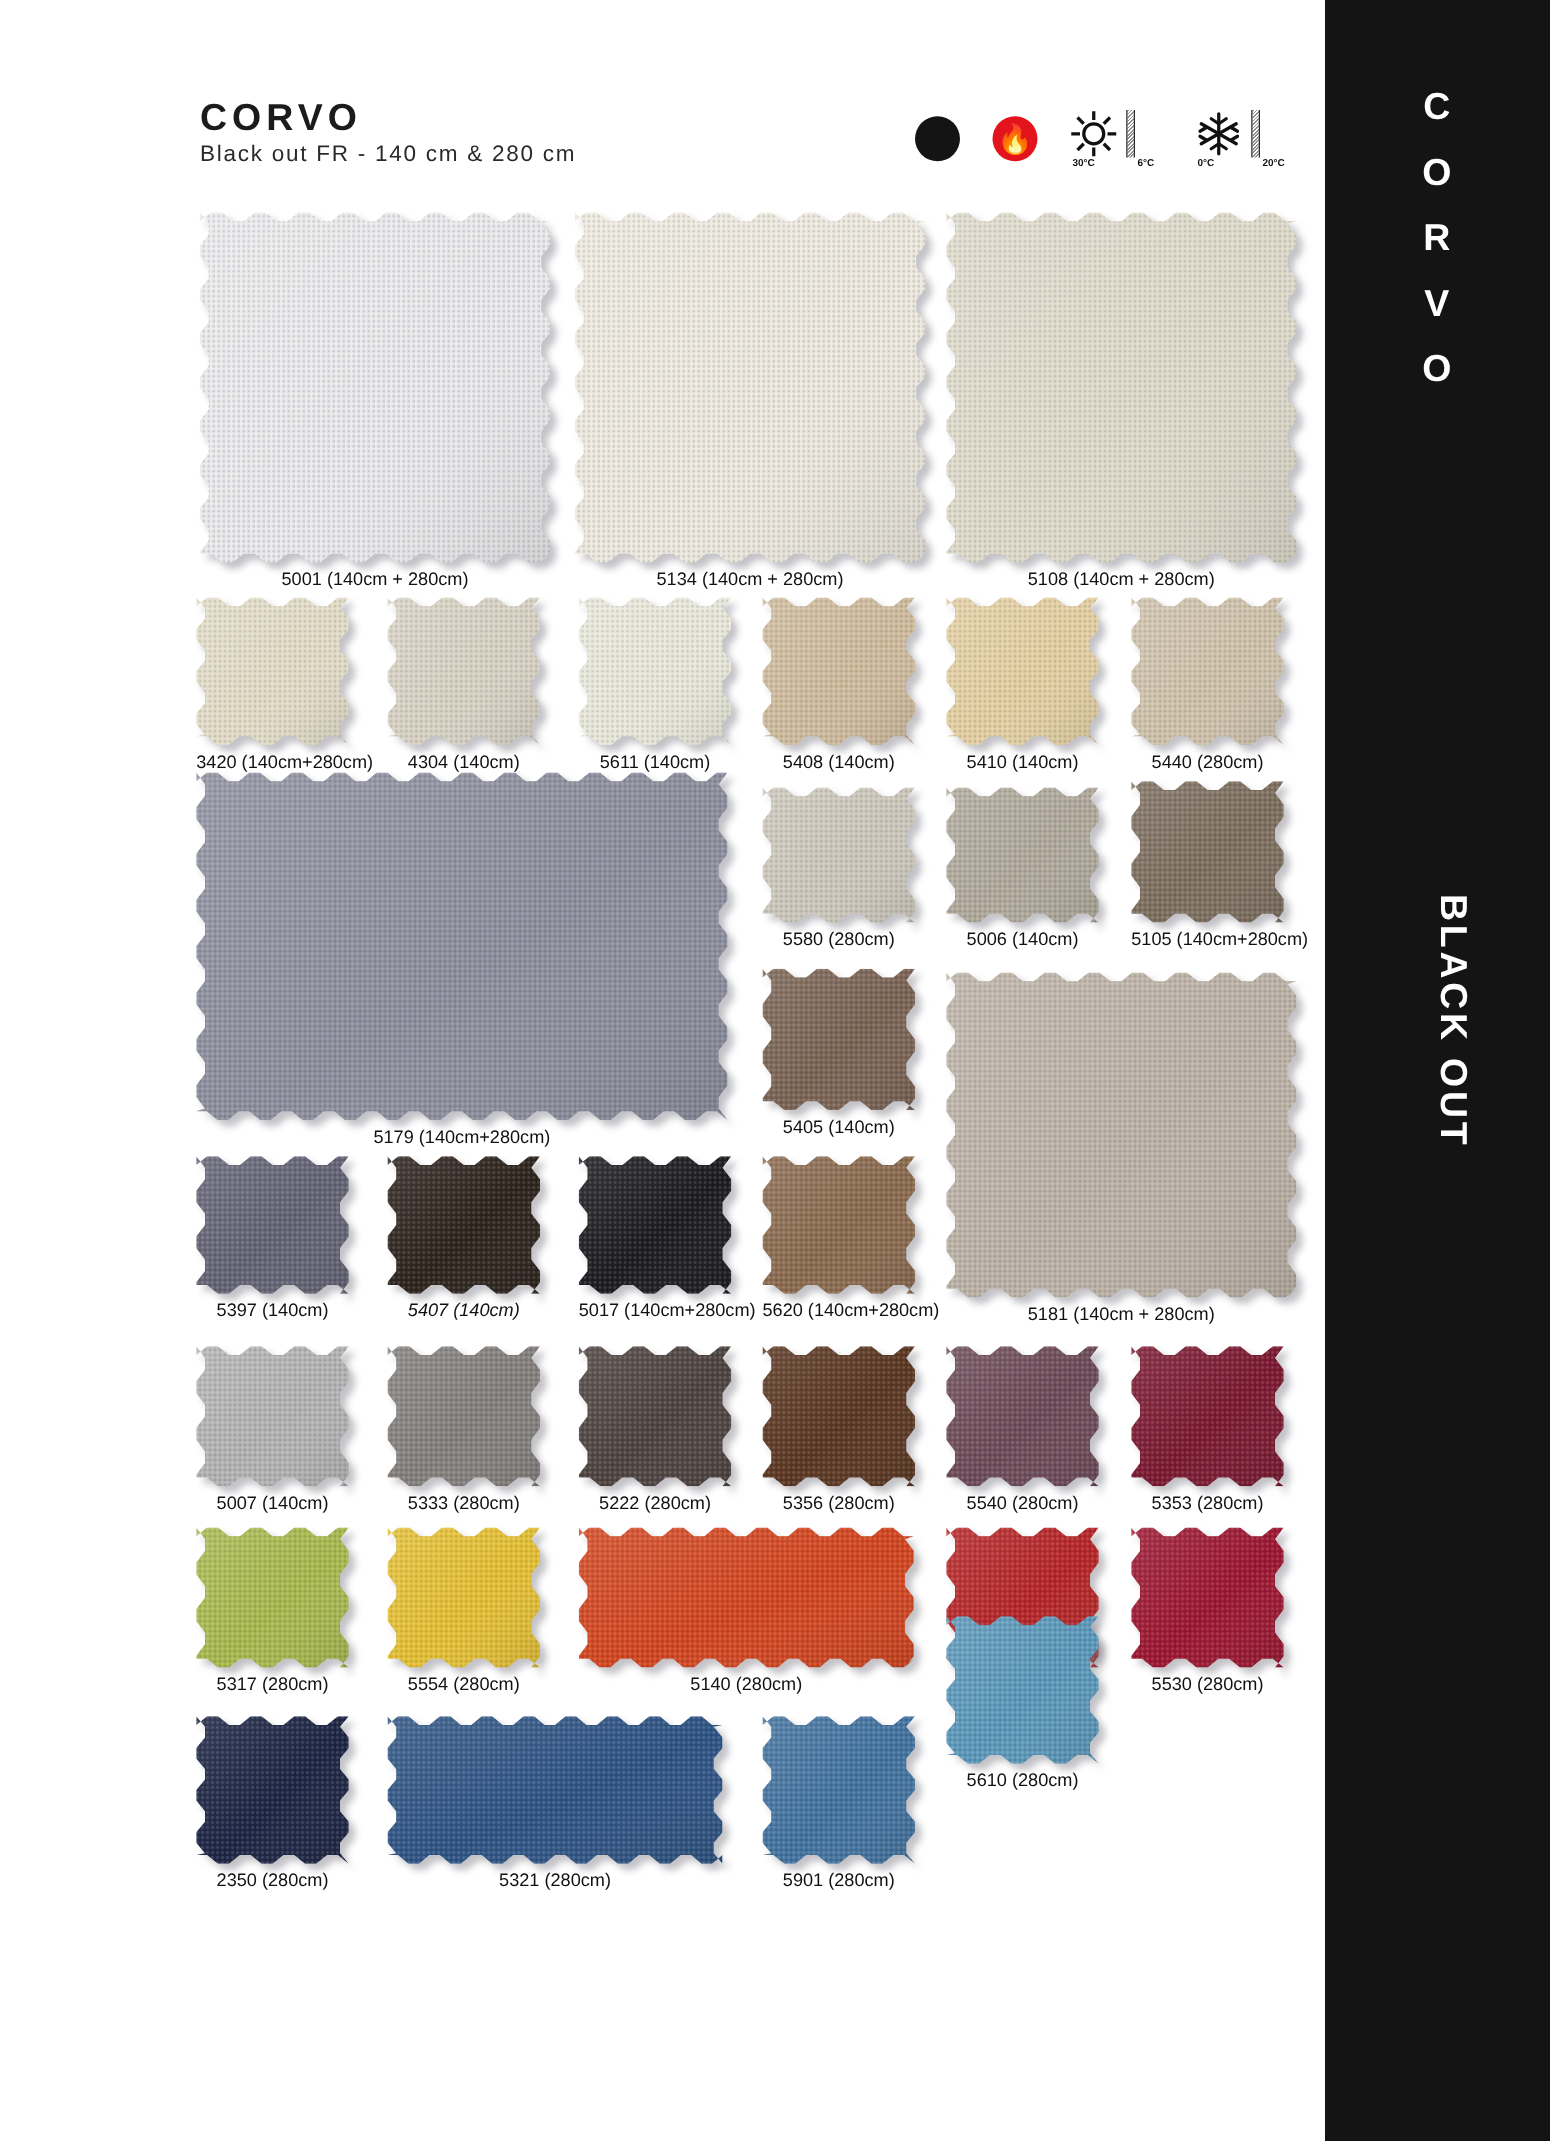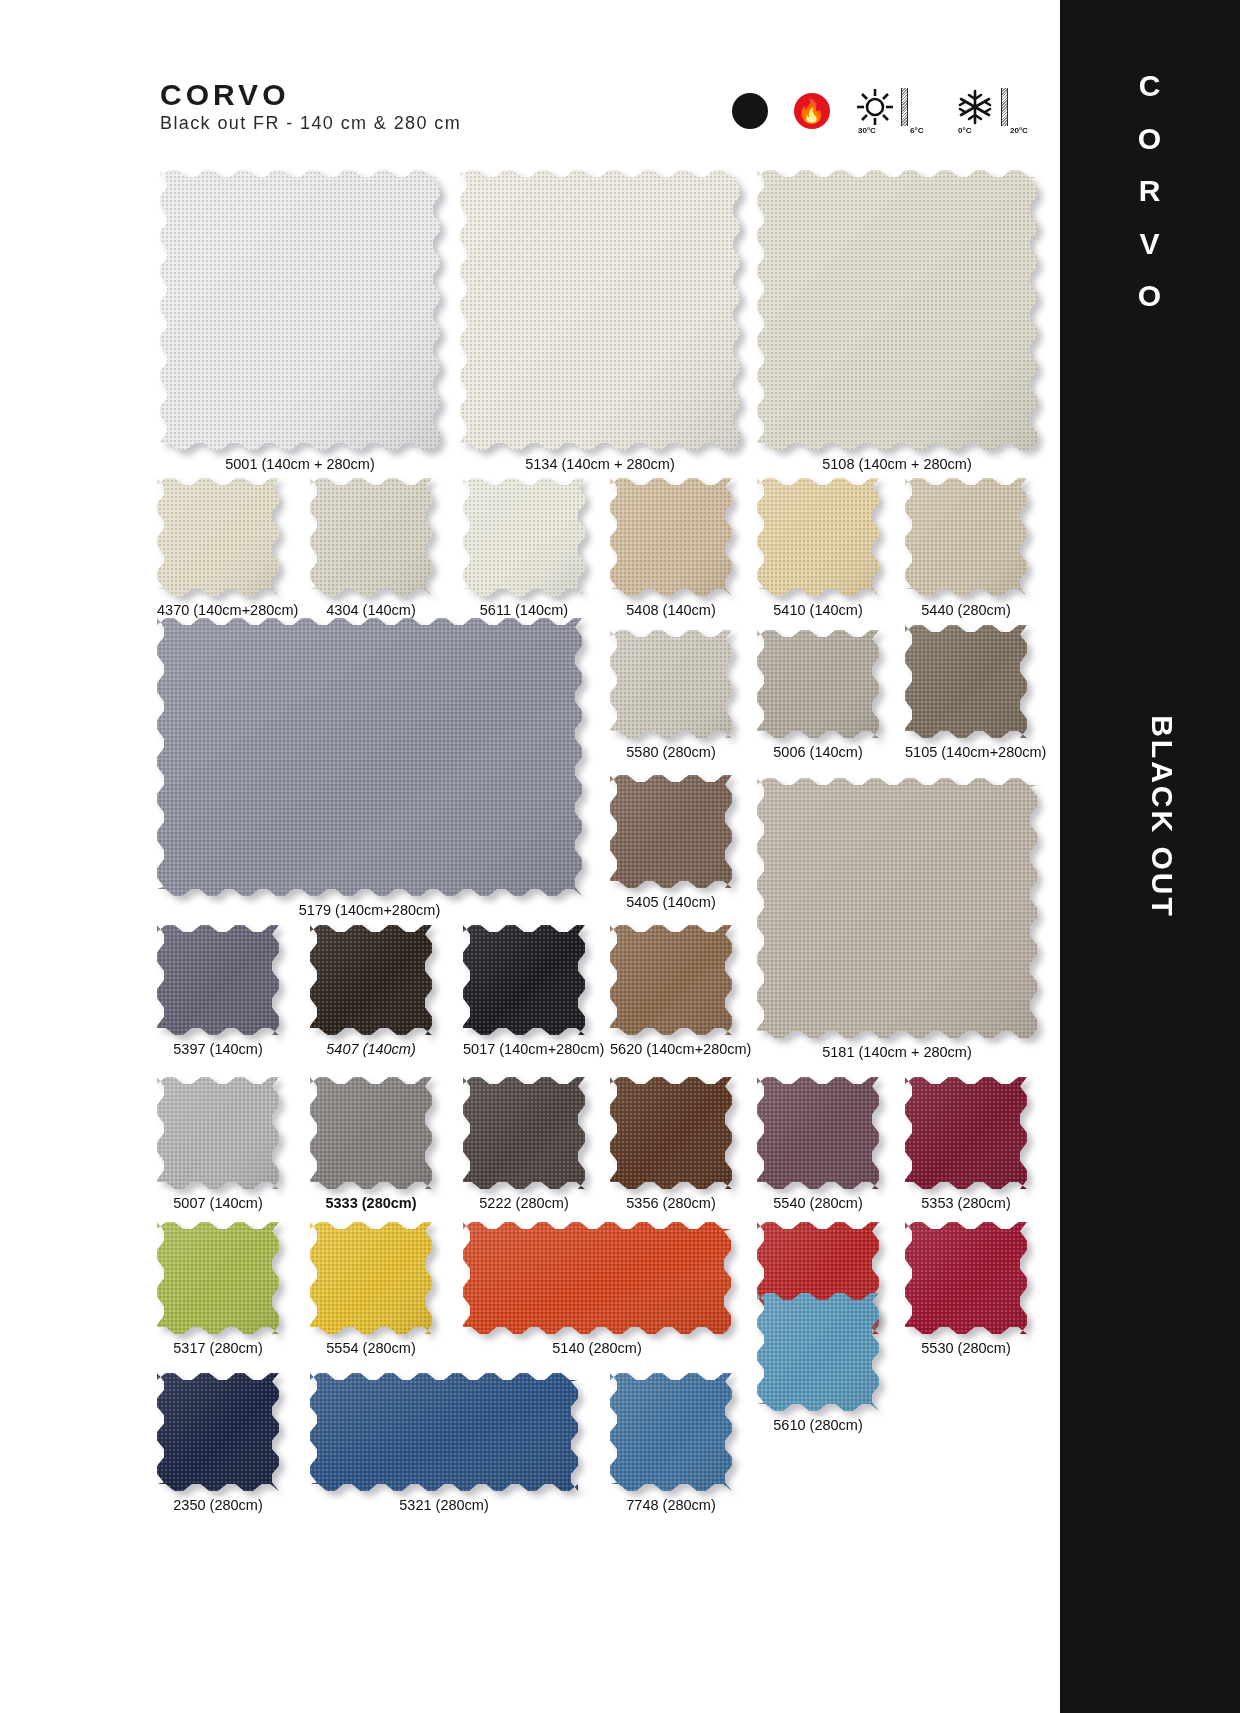--- a/index.html
+++ b/index.html
@@ -212,21 +212,21 @@
               <linearGradient id="g4" x1="0" y1="0" x2="1" y2="1">
                 <stop offset="0%" stop-color="#ffffff" stop-opacity="0.12"></stop>
                 <stop offset="55%" stop-color="#ffffff" stop-opacity="0"></stop>
                 <stop offset="100%" stop-color="#000000" stop-opacity="0.10"></stop>
               </linearGradient>
             </defs>
             <polygon points="0.0,7.0 8.7,0.0 17.4,0.0 26.1,7.0 34.9,7.0 43.6,0.0 52.3,0.0 61.0,7.0 69.7,7.0 78.4,0.0 87.1,0.0 95.9,7.0 104.6,7.0 113.3,0.0 122.0,0.0 115.0,8.4 122.0,16.9 122.0,25.3 115.0,33.7 115.0,42.1 122.0,50.6 122.0,59.0 115.0,67.4 115.0,75.9 122.0,84.3 122.0,92.7 115.0,101.1 115.0,109.6 122.0,118.0 122.0,118.0 113.3,111.0 104.6,111.0 95.9,118.0 87.1,118.0 78.4,111.0 69.7,111.0 61.0,118.0 52.3,118.0 43.6,111.0 34.9,111.0 26.1,118.0 17.4,118.0 8.7,111.0 0.0,111.0 7.0,109.6 0.0,101.1 0.0,92.7 7.0,84.3 7.0,75.9 0.0,67.4 0.0,59.0 7.0,50.6 7.0,42.1 0.0,33.7 0.0,25.3 7.0,16.9 7.0,8.4 0.0,0.0" fill="url(#p4)"></polygon>
             <polygon points="0.0,7.0 8.7,0.0 17.4,0.0 26.1,7.0 34.9,7.0 43.6,0.0 52.3,0.0 61.0,7.0 69.7,7.0 78.4,0.0 87.1,0.0 95.9,7.0 104.6,7.0 113.3,0.0 122.0,0.0 115.0,8.4 122.0,16.9 122.0,25.3 115.0,33.7 115.0,42.1 122.0,50.6 122.0,59.0 115.0,67.4 115.0,75.9 122.0,84.3 122.0,92.7 115.0,101.1 115.0,109.6 122.0,118.0 122.0,118.0 113.3,111.0 104.6,111.0 95.9,118.0 87.1,118.0 78.4,111.0 69.7,111.0 61.0,118.0 52.3,118.0 43.6,111.0 34.9,111.0 26.1,118.0 17.4,118.0 8.7,111.0 0.0,111.0 7.0,109.6 0.0,101.1 0.0,92.7 7.0,84.3 7.0,75.9 0.0,67.4 0.0,59.0 7.0,50.6 7.0,42.1 0.0,33.7 0.0,25.3 7.0,16.9 7.0,8.4 0.0,0.0" fill="url(#g4)"></polygon>
           </svg>
         </div>
-        <div class="cap" style="top: 124px;">4370 (140cm+280cm)</div>
+        <div class="cap" style="top: 124px;">3420 (140cm+280cm)</div>
       </div>
       <div class="cell" style="left: 310px; top: 478px; width: 122px;">
         <div class="swatch" style="height: 118px;">
           <svg class="zz" width="122" height="118" viewBox="0 0 122 118">
             <defs>
               <pattern id="p5" width="4" height="4" patternUnits="userSpaceOnUse">
                 <rect width="4" height="4" fill="#d8d2c4"></rect>
                 <rect width="2" height="2" fill="#ffffff" opacity="0.16"></rect>
                 <rect x="2" y="2" width="2" height="2" fill="#000000" opacity="0.13"></rect>
               </pattern>
@@ -569,21 +569,21 @@
               <linearGradient id="g21" x1="0" y1="0" x2="1" y2="1">
                 <stop offset="0%" stop-color="#ffffff" stop-opacity="0.12"></stop>
                 <stop offset="55%" stop-color="#ffffff" stop-opacity="0"></stop>
                 <stop offset="100%" stop-color="#000000" stop-opacity="0.10"></stop>
               </linearGradient>
             </defs>
             <polygon points="0.0,7.0 8.7,0.0 17.4,0.0 26.1,7.0 34.9,7.0 43.6,0.0 52.3,0.0 61.0,7.0 69.7,7.0 78.4,0.0 87.1,0.0 95.9,7.0 104.6,7.0 113.3,0.0 122.0,0.0 115.0,9.3 122.0,18.7 122.0,28.0 115.0,37.3 115.0,46.7 122.0,56.0 122.0,65.3 115.0,74.7 115.0,84.0 122.0,93.3 122.0,102.7 115.0,112.0 122.0,112.0 113.3,105.0 104.6,105.0 95.9,112.0 87.1,112.0 78.4,105.0 69.7,105.0 61.0,112.0 52.3,112.0 43.6,105.0 34.9,105.0 26.1,112.0 17.4,112.0 8.7,105.0 0.0,105.0 0.0,102.7 7.0,93.3 7.0,84.0 0.0,74.7 0.0,65.3 7.0,56.0 7.0,46.7 0.0,37.3 0.0,28.0 7.0,18.7 7.0,9.3 0.0,0.0" fill="url(#p21)"></polygon>
             <polygon points="0.0,7.0 8.7,0.0 17.4,0.0 26.1,7.0 34.9,7.0 43.6,0.0 52.3,0.0 61.0,7.0 69.7,7.0 78.4,0.0 87.1,0.0 95.9,7.0 104.6,7.0 113.3,0.0 122.0,0.0 115.0,9.3 122.0,18.7 122.0,28.0 115.0,37.3 115.0,46.7 122.0,56.0 122.0,65.3 115.0,74.7 115.0,84.0 122.0,93.3 122.0,102.7 115.0,112.0 122.0,112.0 113.3,105.0 104.6,105.0 95.9,112.0 87.1,112.0 78.4,105.0 69.7,105.0 61.0,112.0 52.3,112.0 43.6,105.0 34.9,105.0 26.1,112.0 17.4,112.0 8.7,105.0 0.0,105.0 0.0,102.7 7.0,93.3 7.0,84.0 0.0,74.7 0.0,65.3 7.0,56.0 7.0,46.7 0.0,37.3 0.0,28.0 7.0,18.7 7.0,9.3 0.0,0.0" fill="url(#g21)"></polygon>
           </svg>
         </div>
-        <div class="cap" style="top: 118px; font-weight: bold;">5333 (280cm)</div>
+        <div class="cap" style="top: 118px;">5333 (280cm)</div>
       </div>
       <div class="cell" style="left: 463px; top: 1077px; width: 122px;">
         <div class="swatch" style="height: 112px;">
           <svg class="zz" width="122" height="112" viewBox="0 0 122 112">
             <defs>
               <pattern id="p22" width="4" height="4" patternUnits="userSpaceOnUse">
                 <rect width="4" height="4" fill="#4d4340"></rect>
                 <rect width="2" height="2" fill="#ffffff" opacity="0.16"></rect>
                 <rect x="2" y="2" width="2" height="2" fill="#000000" opacity="0.13"></rect>
               </pattern>
@@ -821,21 +821,21 @@
               <linearGradient id="g33" x1="0" y1="0" x2="1" y2="1">
                 <stop offset="0%" stop-color="#ffffff" stop-opacity="0.12"></stop>
                 <stop offset="55%" stop-color="#ffffff" stop-opacity="0"></stop>
                 <stop offset="100%" stop-color="#000000" stop-opacity="0.10"></stop>
               </linearGradient>
             </defs>
             <polygon points="0.0,7.0 8.7,0.0 17.4,0.0 26.1,7.0 34.9,7.0 43.6,0.0 52.3,0.0 61.0,7.0 69.7,7.0 78.4,0.0 87.1,0.0 95.9,7.0 104.6,7.0 113.3,0.0 122.0,0.0 115.0,8.4 122.0,16.9 122.0,25.3 115.0,33.7 115.0,42.1 122.0,50.6 122.0,59.0 115.0,67.4 115.0,75.9 122.0,84.3 122.0,92.7 115.0,101.1 115.0,109.6 122.0,118.0 122.0,118.0 113.3,111.0 104.6,111.0 95.9,118.0 87.1,118.0 78.4,111.0 69.7,111.0 61.0,118.0 52.3,118.0 43.6,111.0 34.9,111.0 26.1,118.0 17.4,118.0 8.7,111.0 0.0,111.0 7.0,109.6 0.0,101.1 0.0,92.7 7.0,84.3 7.0,75.9 0.0,67.4 0.0,59.0 7.0,50.6 7.0,42.1 0.0,33.7 0.0,25.3 7.0,16.9 7.0,8.4 0.0,0.0" fill="url(#p33)"></polygon>
             <polygon points="0.0,7.0 8.7,0.0 17.4,0.0 26.1,7.0 34.9,7.0 43.6,0.0 52.3,0.0 61.0,7.0 69.7,7.0 78.4,0.0 87.1,0.0 95.9,7.0 104.6,7.0 113.3,0.0 122.0,0.0 115.0,8.4 122.0,16.9 122.0,25.3 115.0,33.7 115.0,42.1 122.0,50.6 122.0,59.0 115.0,67.4 115.0,75.9 122.0,84.3 122.0,92.7 115.0,101.1 115.0,109.6 122.0,118.0 122.0,118.0 113.3,111.0 104.6,111.0 95.9,118.0 87.1,118.0 78.4,111.0 69.7,111.0 61.0,118.0 52.3,118.0 43.6,111.0 34.9,111.0 26.1,118.0 17.4,118.0 8.7,111.0 0.0,111.0 7.0,109.6 0.0,101.1 0.0,92.7 7.0,84.3 7.0,75.9 0.0,67.4 0.0,59.0 7.0,50.6 7.0,42.1 0.0,33.7 0.0,25.3 7.0,16.9 7.0,8.4 0.0,0.0" fill="url(#g33)"></polygon>
           </svg>
         </div>
-        <div class="cap" style="top: 124px;">7748 (280cm)</div>
+        <div class="cap" style="top: 124px;">5901 (280cm)</div>
       </div>
       <div class="cell" style="left: 757px; top: 1293px; width: 122px;">
         <div class="swatch" style="height: 118px;">
           <svg class="zz" width="122" height="118" viewBox="0 0 122 118">
             <defs>
               <pattern id="p34" width="4" height="4" patternUnits="userSpaceOnUse">
                 <rect width="4" height="4" fill="#5a98ba"></rect>
                 <rect width="2" height="2" fill="#ffffff" opacity="0.16"></rect>
                 <rect x="2" y="2" width="2" height="2" fill="#000000" opacity="0.13"></rect>
               </pattern>

